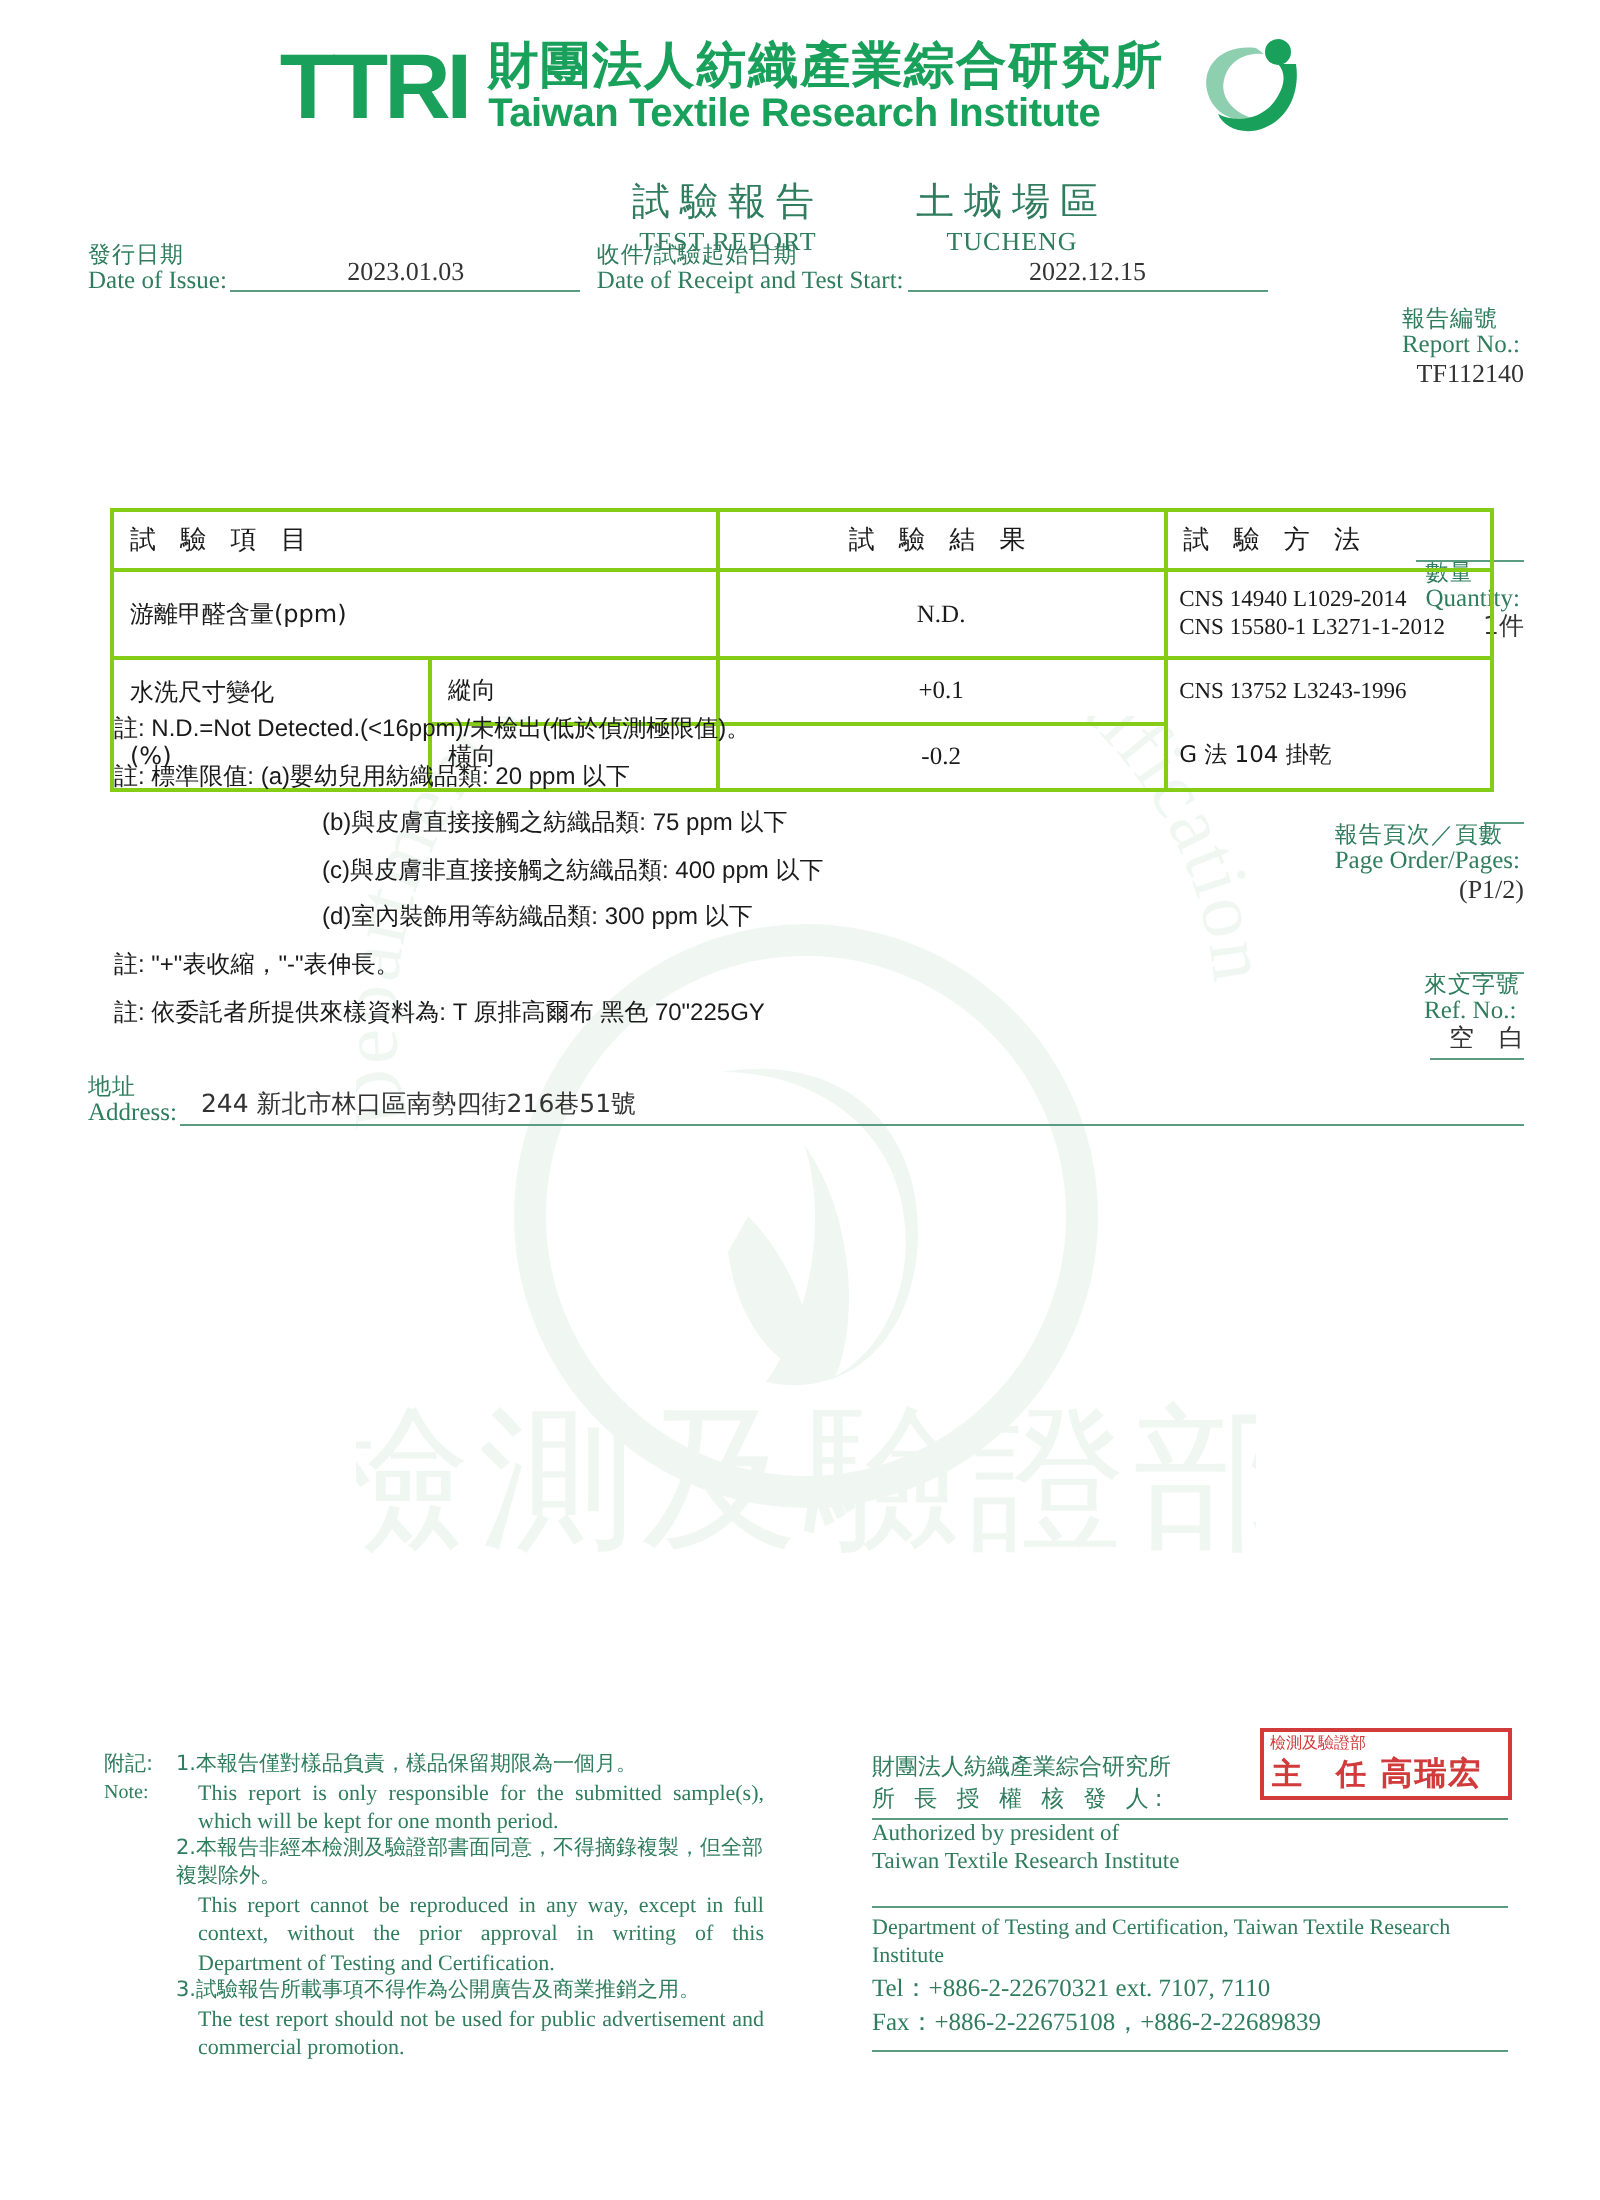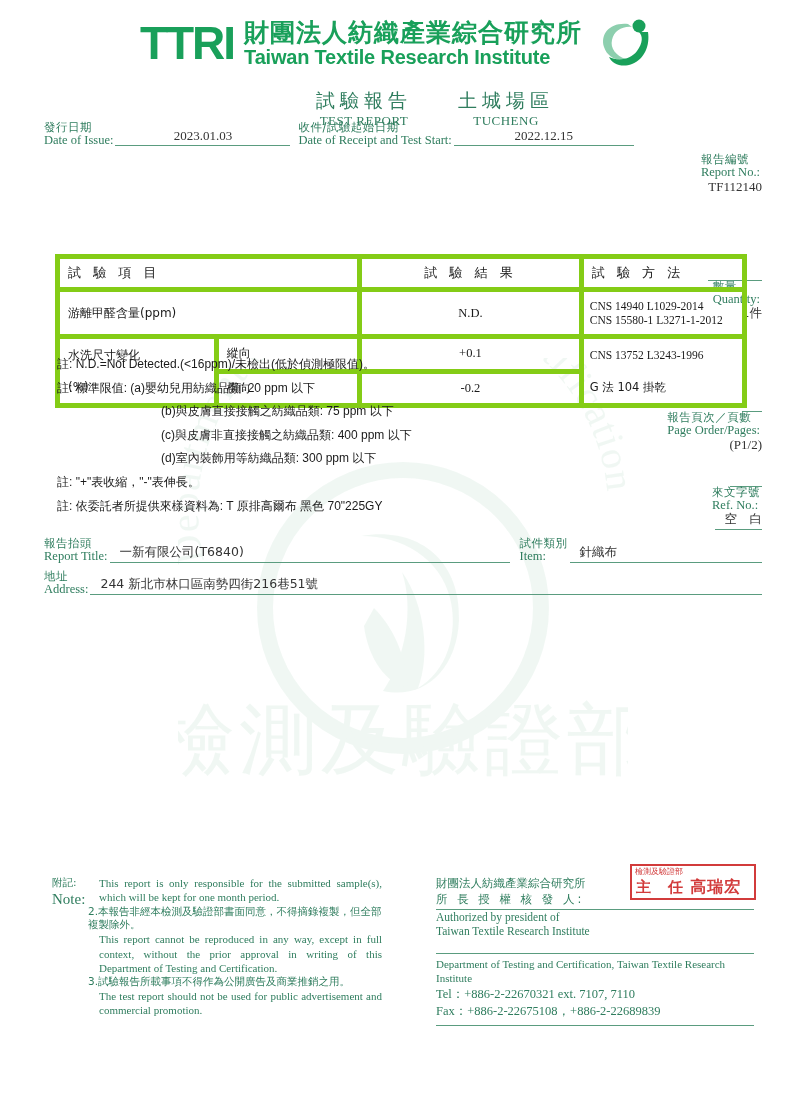--- a/index.html
+++ b/index.html
@@ -57,21 +57,21 @@
     flex:1 1 auto;border-bottom:1px solid #5a9c7f;
     text-align:center;font-size:13px;color:#333;padding-bottom:1px;
     font-family:"Liberation Serif",serif;min-width:10px;
   }
   .val.cjk{font-family:"DejaVu Sans",sans-serif;font-size:12.5px;}
   .val.left{text-align:left;padding-left:10px;}
   .val.nb{border-bottom:none;}
 
   
   .tbl{position:absolute;left:55px;top:254px;width:692px;z-index:2;border-collapse:collapse;}
-  .tbl td,.tbl th{border:5px solid #84cc16;color:#1a1a1a;font-weight:normal;}
+  .tbl td,.tbl th{border:2px solid #84cc16;color:#1a1a1a;font-weight:normal;}
   .tbl th{
     font-family:"DejaVu Sans",sans-serif;font-size:13px;letter-spacing:4px;
     padding:5px 0 5px 8px;text-align:left;
   }
   .tbl th.c{text-align:center;padding-left:0;}
   .cell-cn{font-family:"DejaVu Sans",sans-serif;font-size:12px;padding:4px 8px;}
   .cell-res{text-align:center;font-size:12.5px;font-family:"Liberation Serif",serif;}
   .cell-mtd{font-size:11.5px;padding:3px 6px;font-family:"Liberation Serif",serif;line-height:1.25;}
   .cell-mtd .cjk{font-family:"DejaVu Sans",sans-serif;}
   .nb-b{border-bottom:none !important;}
@@ -82,21 +82,21 @@
     font-family:Liberation Sans, sans-serif;font-size:12px;color:#1a1a1a;line-height:1.05;}
   .note{margin-bottom:11px;white-space:nowrap;}
   .note.ind{margin-left:104px;}
 
   
   .foot{position:absolute;left:0;top:876px;width:800px;height:180px;z-index:2;}
   .foot-l{position:absolute;left:52px;top:0;width:330px;}
   .fl-row{display:flex;}
   .fl-key{flex:0 0 auto;width:36px;}
   .fk-cn{font-family:"DejaVu Sans",sans-serif;font-size:10.5px;color:#2f7d5e;line-height:1.3;}
-  .fk-en{font-size:15px;color:#2f7d5e;line-height:1.3;}
+  .fk-en{font-size:10px;color:#2f7d5e;line-height:1.3;}
   .fl-body{flex:1 1 auto;}
   .f-cn{font-family:"DejaVu Sans",sans-serif;font-size:10.5px;color:#2f7d5e;line-height:1.32;}
   .f-en{font-size:11px;color:#2f7d5e;line-height:1.3;text-align:justify;}
   .f-ind{padding-left:11px;}
 
   .foot-r{position:absolute;left:436px;top:0;width:318px;}
   .sig{position:relative;}
   .sig-cn1{font-family:"DejaVu Sans",sans-serif;font-size:11.5px;color:#2f7d5e;line-height:1.35;}
   .sig-cn2{font-family:"DejaVu Sans",sans-serif;font-size:11.5px;color:#2f7d5e;letter-spacing:3px;
     border-bottom:1px solid #5a9c7f;padding-bottom:2px;}
@@ -195,32 +195,20 @@
         <span class="en">Page Order/Pages:</span>
       </div>
       <div class="val" style="flex:0 0 48px;">(P1/2)</div>
       <div class="lab">
         <span class="cn">來文字號</span>
         <span class="en">Ref. No.:</span>
       </div>
       <div class="val cjk left" style="flex:1 1 auto;">空　白</div>
     </div>
 
-    <div class="frow" style="margin-top:8px;">
-      <div class="lab">
-        <span class="cn">報告抬頭</span>
-        <span class="en">Report Title:</span>
-      </div>
-      <div class="val cjk left" style="flex:0 0 390px;">一新有限公司(T6840)</div>
-      <div class="lab" style="margin-left:10px;">
-        <span class="cn">試件類別</span>
-        <span class="en">Item:</span>
-      </div>
-      <div class="val cjk left" style="flex:1 1 auto;">針織布</div>
-    </div>
 
     <div class="frow" style="margin-top:8px;">
       <div class="lab">
         <span class="cn">地址</span>
         <span class="en">Address:</span>
       </div>
       <div class="val cjk left" style="flex:1 1 auto;">244 新北市林口區南勢四街216巷51號</div>
     </div>
   </div>
 
@@ -268,20 +256,23 @@
 
   <div class="foot">
 
     <div class="foot-l">
       <div class="fl-row">
         <div class="fl-key">
           <div class="fk-cn">附記:</div>
           <div class="fk-en">Note:</div>
         </div>
         <div class="fl-body">
+          <div class="f-cn">
+            <span>1.</span><span>本報告僅對樣品負責，樣品保留期限為一個月。</span>
+          </div>
           <div class="f-en f-ind">This report is only responsible for the submitted sample(s), which will be kept for one month period.</div>
           <div class="f-cn">
             <span>2.</span><span>本報告非經本檢測及驗證部書面同意，不得摘錄複製，但全部複製除外。</span>
           </div>
           <div class="f-en f-ind">This report cannot be reproduced in any way, except in full context, without the prior approval in writing of this Department of Testing and Certification.</div>
           <div class="f-cn">
             <span>3.</span><span>試驗報告所載事項不得作為公開廣告及商業推銷之用。</span>
           </div>
           <div class="f-en f-ind">The test report should not be used for public advertisement and commercial promotion.</div>
         </div>

